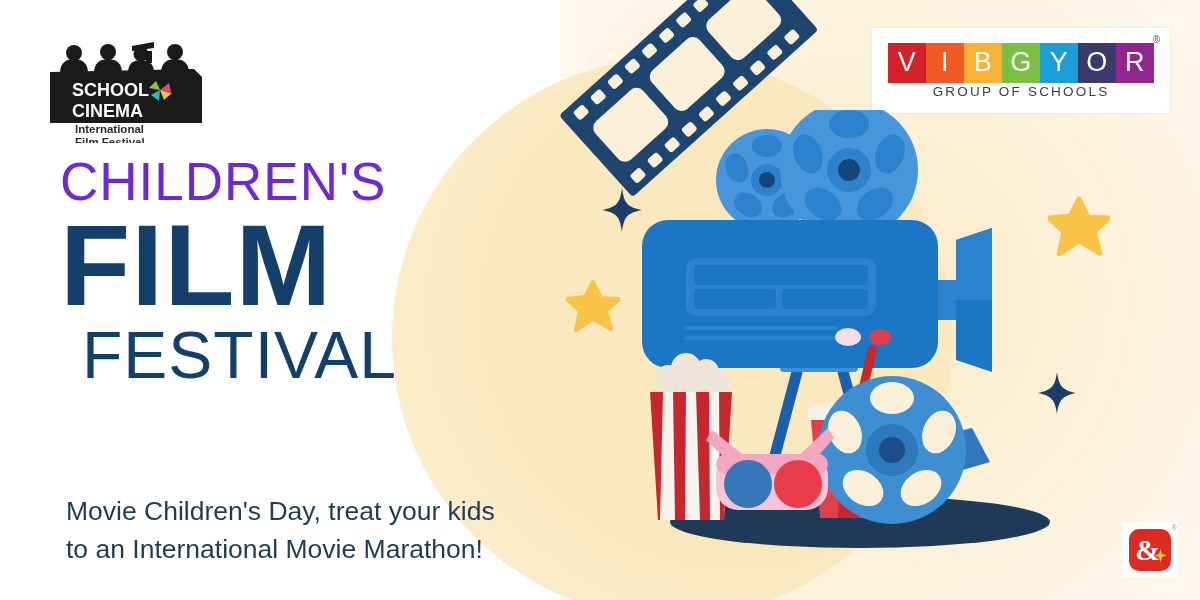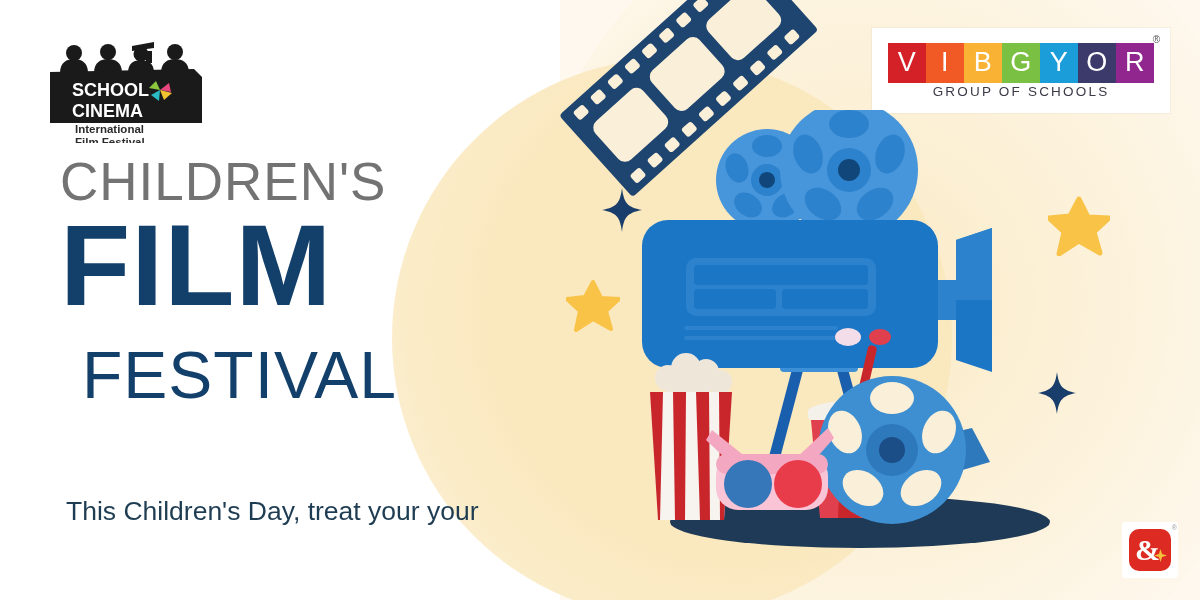--- a/index.html
+++ b/index.html
@@ -49,29 +49,29 @@
   }
   .vib-sub{
     margin-top:1px;font-size:13.5px;letter-spacing:2.2px;color:#3b3b47;
     font-weight:400;
   }
 
   
   .headline{position:absolute;left:60px;top:155px;width:470px;color:#13406B;}
   .h-line1{
     font-size:53px;line-height:1;letter-spacing:1px;font-weight:400;
-    color:#737373;
+    color:#6d28d9;
   }
   .h-line2{
     font-size:115px;line-height:.97;letter-spacing:1px;font-weight:700;
     margin-top:2px;color:#13406B;
   }
   .h-line3{
     font-size:66px;line-height:1;letter-spacing:1px;font-weight:400;
-    margin-top:20px;margin-left:22px;color:#13406B;
+    margin-top:0;margin-left:22px;color:#13406B;
   }
   .subtitle{
     position:absolute;left:66px;top:492px;width:520px;
     font-size:26.5px;line-height:1.45;color:#1F3D52;font-weight:400;
   }
 
   
   .filmstrip{position:absolute;left:525px;top:-74px;width:320px;height:300px;}
 
   
@@ -338,21 +338,22 @@
     </svg>
   </div>
 
   <div class="headline">
     <div class="h-line1">CHILDREN'S</div>
     <div class="h-line2">FILM</div>
     <div class="h-line3">FESTIVAL</div>
   </div>
 
   <div class="subtitle">
-    <div>This Children's Day, treat your your</div>
+    <div>Movie Children's Day, treat your kids</div>
+    <div>to an International Movie Marathon!</div>
   </div>
 
   <div class="amp-logo">
     <div class="amp-inner">
       <span class="amp-glyph">&amp;</span>
       <span class="amp-spark"></span>
     </div>
     <span class="amp-reg">®</span>
   </div>
 

